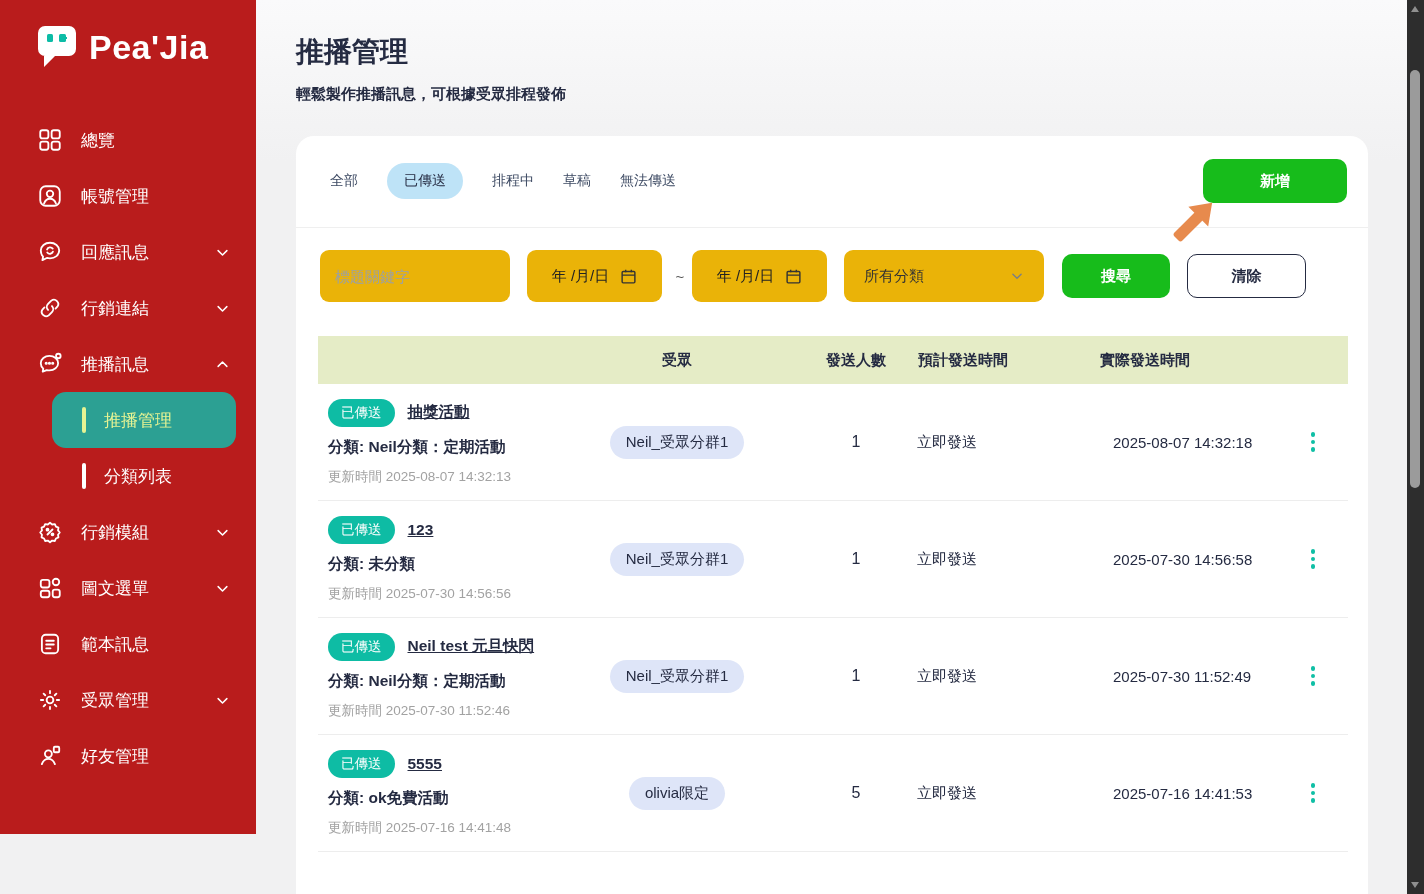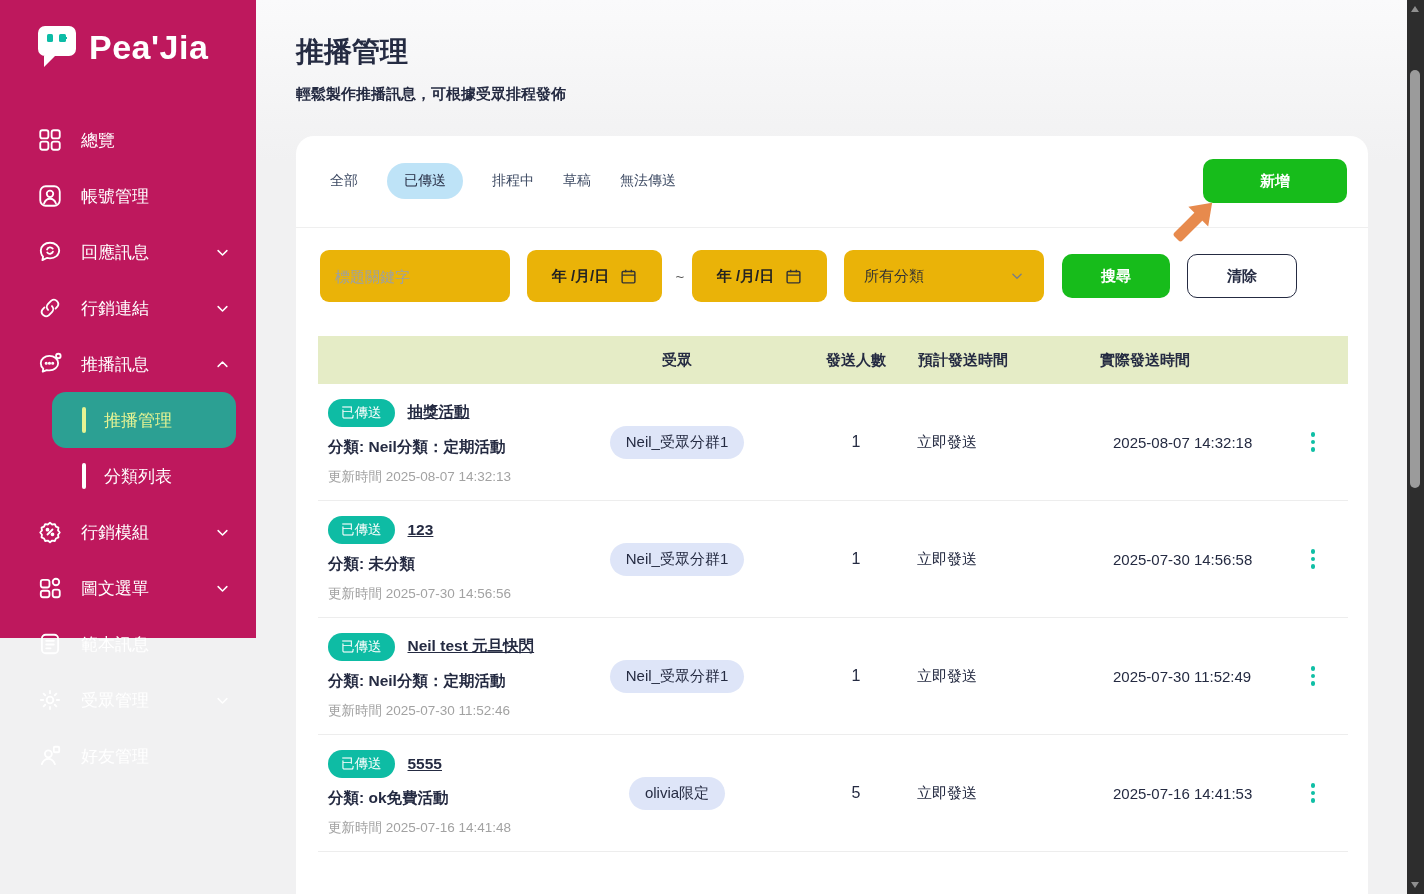--- a/index.html
+++ b/index.html
@@ -1,21 +1,21 @@
 <!DOCTYPE html>
 <html><head>
 <meta charset="utf-8">
 <style>
   * { margin:0; padding:0; box-sizing:border-box; }
   html,body { width:1424px; height:894px; overflow:hidden;
     font-family:"Liberation Sans","DejaVu Sans",sans-serif;
     background:linear-gradient(180deg,#FAFAFB 0%,#F1F1F2 18%); color:#252B42; }
 
   
-  .sidebar { position:fixed; left:0; top:0; width:256px; height:638px; background:#be185d; z-index:5; }
+  .sidebar { position:fixed; left:0; top:0; width:256px; height:834px; background:#b91c1c; z-index:5; }
   .logo-row { display:flex; align-items:center; gap:11px; padding:24px 0 0 36px; }
   .logo-text { color:#fff; font-size:34px; font-weight:700; letter-spacing:.5px; }
   .menu { margin-top:42px; }
   .menu-item { height:56px; display:flex; align-items:center; padding:0 26px 0 37px; color:#fff; font-size:17px; cursor:pointer; }
   .menu-item .mi-icon { width:26px; height:26px; margin-right:18px; flex:0 0 auto; }
   .menu-item .chev { margin-left:auto; width:15px; height:15px; }
   .submenu-item { height:56px; display:flex; align-items:center; margin:0 20px 0 52px; border-radius:14px; padding-left:30px; color:#fff; font-size:17px; cursor:pointer; }
   .submenu-item .bar { width:4px; height:26px; background:#fff; border-radius:2px; margin-right:18px; }
   .submenu-item.active { background:#2CA093; color:#E6F393; }
   .submenu-item.active .bar { background:#E6F393; }
@@ -32,28 +32,28 @@
   .tab.active { background:#BEE3F7; color:#252B42; padding:9px 17px; border-radius:19px; }
 
   .btn-add { position:absolute; right:21px; top:23px; width:144px; height:44px; background:#17BC1B; border:none; border-radius:10px; color:#fff; font-size:15px; font-weight:700; cursor:pointer; font-family:inherit; }
 
   .tabs-divider { position:absolute; left:0; top:91px; width:100%; height:1px; background:#EFEFEF; }
 
   .filter-row { position:absolute; left:0; top:114px; width:100%; height:52px; }
   .f-input { position:absolute; height:52px; background:#eab308; border:none; border-radius:9px; font-size:15px; color:#333; font-family:inherit; }
   .f-keyword { left:24px; width:190px; padding:0 15px; }
   .f-keyword::placeholder { color:#9AA0A6; }
-  .f-date { display:flex; align-items:center; justify-content:center; gap:11px; color:#222; cursor:default;font-weight:bold; }
+  .f-date { display:flex; align-items:center; justify-content:center; gap:11px; color:#222; cursor:default; }
   .f-date1 { left:231px; width:135px; }
   .f-date2 { left:396px; width:135px; }
   .f-sep { position:absolute; left:372px; top:0; width:24px; height:52px; display:flex; align-items:center; justify-content:center; color:#555; font-size:15px; }
   .f-select { left:548px; width:200px; display:flex; align-items:center; padding:0 20px; cursor:pointer; }
   .f-select .sel-chev { margin-left:auto; width:14px; height:14px; }
   .btn-search { position:absolute; left:766px; top:4px; width:108px; height:44px; background:#17BC1B; border:none; border-radius:10px; color:#fff; font-size:15px; font-weight:700; cursor:pointer; font-family:inherit; }
-  .btn-clear { position:absolute; left:891px; top:4px; width:110px; height:44px; background:#fff; border:1.5px solid #252B42; border-radius:10px; color:#252B42; font-size:15px; font-weight:700; cursor:pointer; font-family:inherit; }
+  .btn-clear { position:absolute; left:891px; top:4px; width:119px; height:44px; background:#fff; border:1.5px solid #252B42; border-radius:10px; color:#252B42; font-size:15px; font-weight:700; cursor:pointer; font-family:inherit; }
 
   .arrow-cursor { position:absolute; left:869px; top:58px; width:56px; height:56px; pointer-events:none; z-index:9; }
 
   
   .tbl { position:absolute; left:22px; top:200px; width:1030px; }
   .tbl-grid { display:grid; grid-template-columns:240px 238px 120px 182px 180px 70px; align-items:center; }
   .tbl-head { height:48px; background:#E5ECC6; font-weight:700; font-size:15px; }
   .tbl-head .th { text-align:center; }
   .tbl-head .th-sched, .tbl-head .th-actual { text-align:left; padding-left:2px; }
   .row { height:117px; border-bottom:1px solid #EDEDED; }

